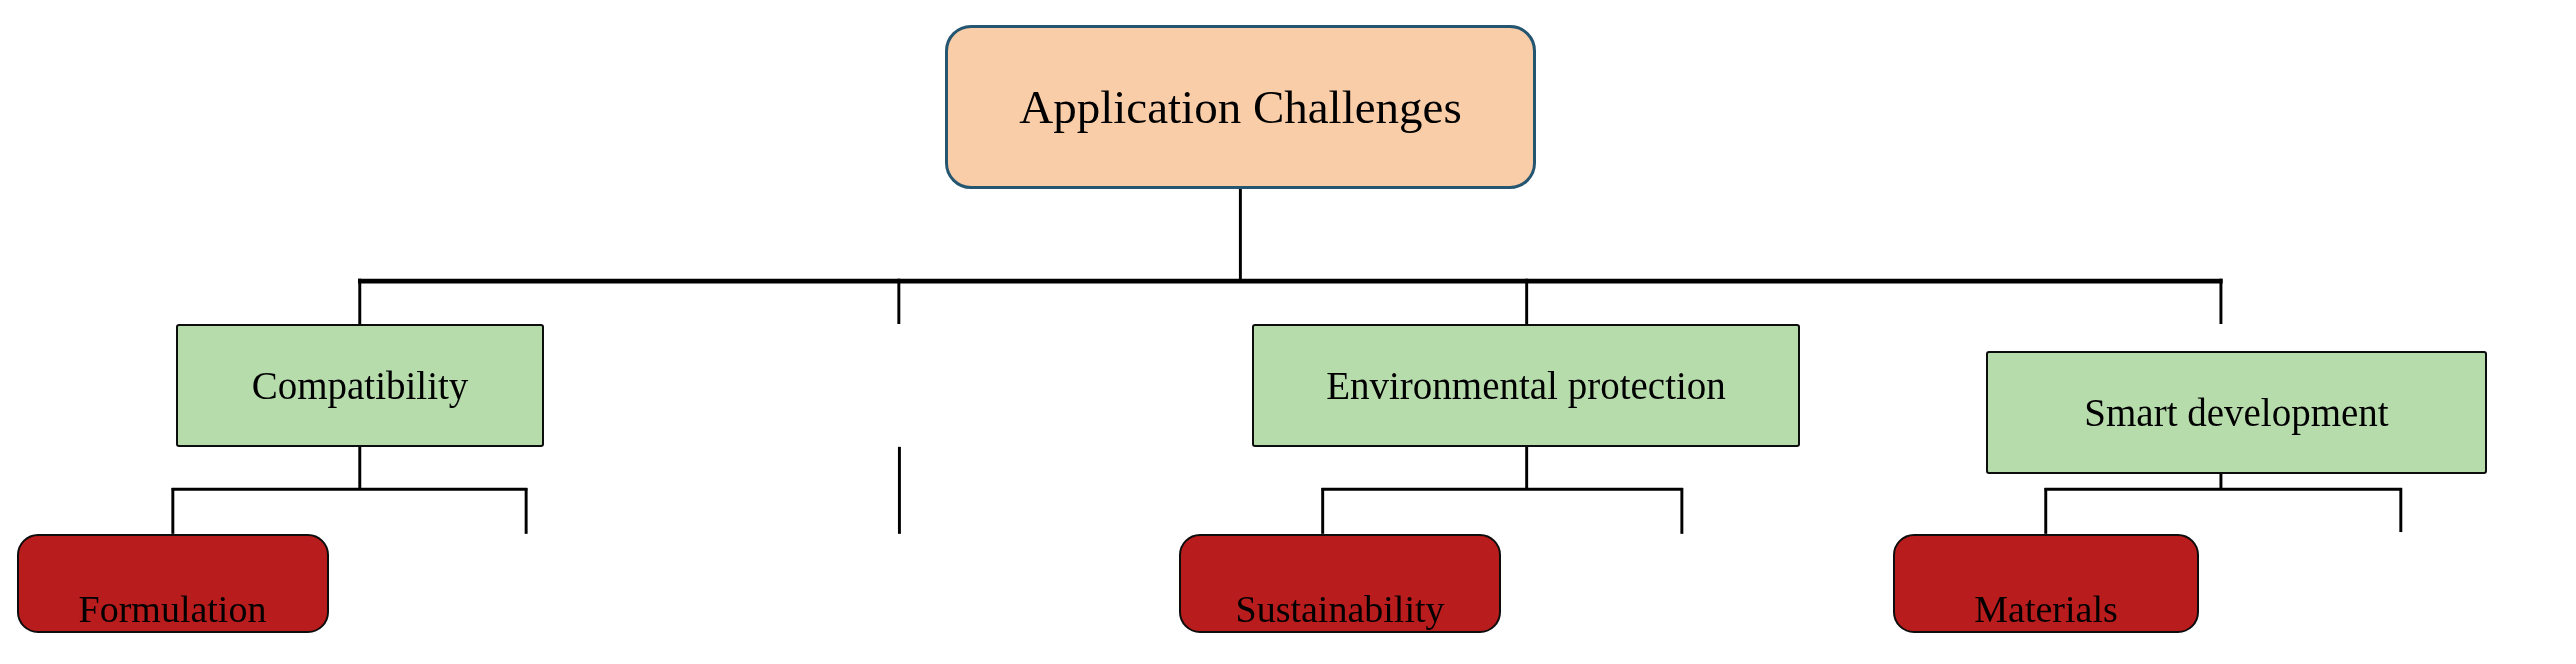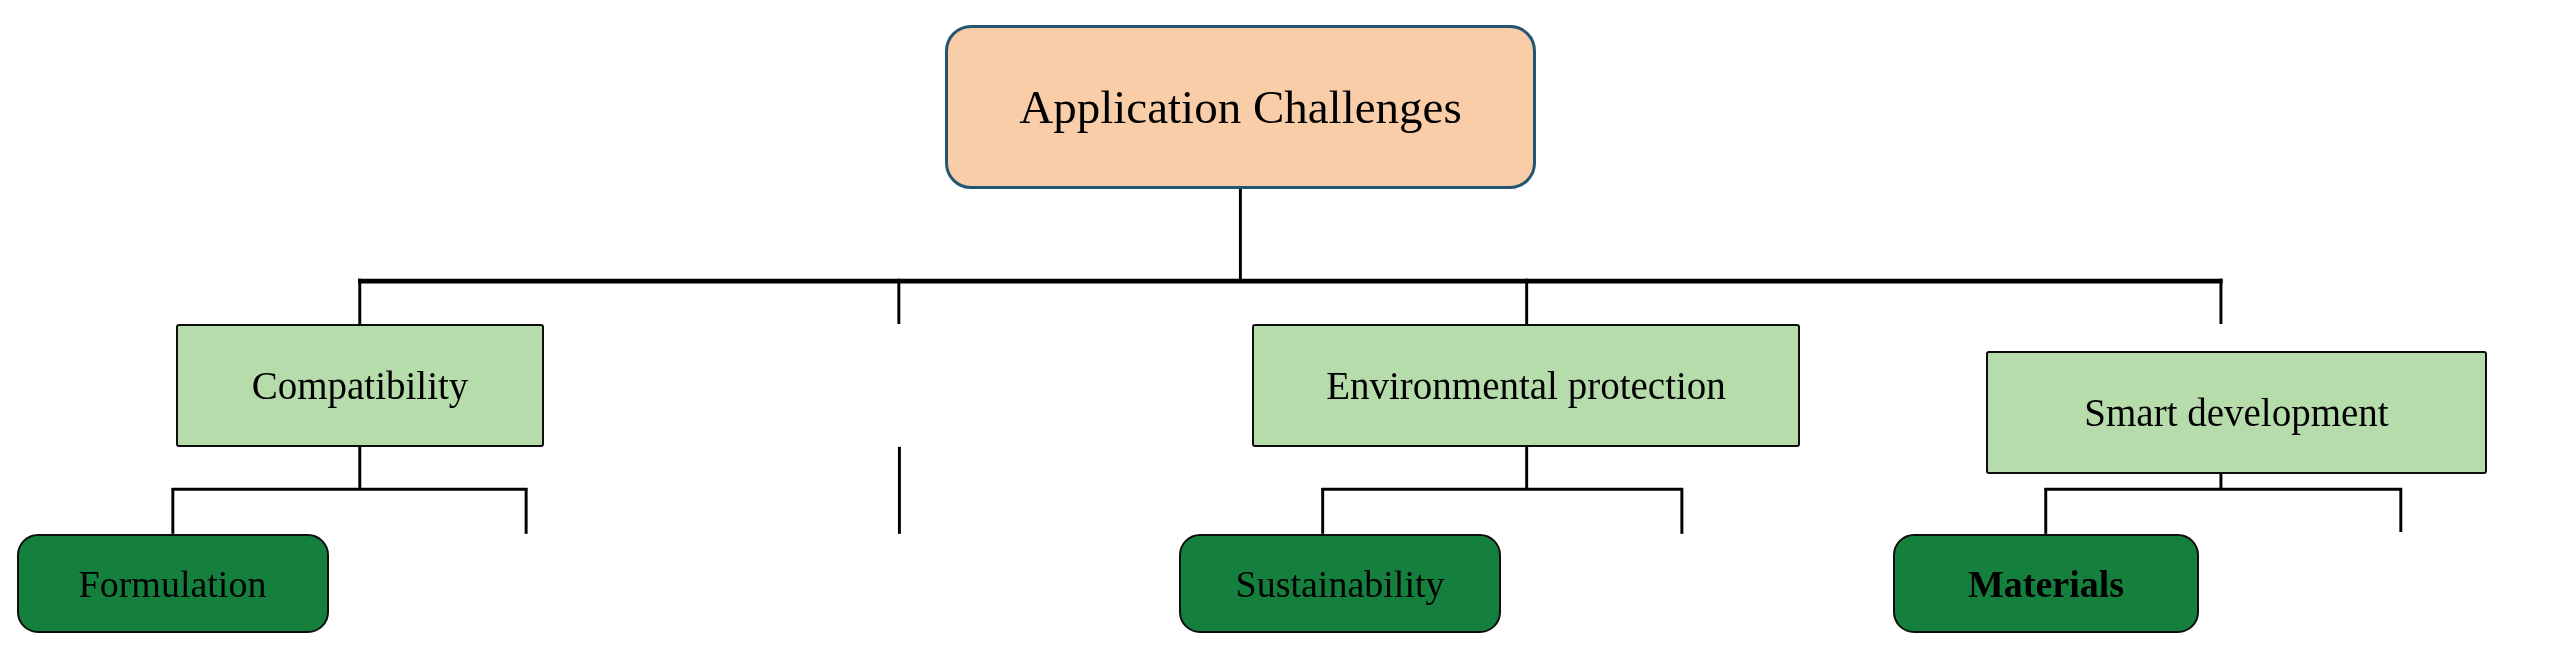--- a/index.html
+++ b/index.html
@@ -39,36 +39,36 @@
     font-size: 47px;
   }
   .branch {
     background: #B7DCAC;
     border: 2.9px solid #0d0d0d;
     border-radius: 3px;
     font-size: 39px;
     top: 324px; height: 123px;
   }
   .leaf {
-    background: #15803d;
+    background: #b91c1c;
     border: 2.9px solid #0d0d0d;
     border-radius: 21px;
     font-size: 38px;
-    top: 534px; height: 99px;
+    top: 534px; height: 99px; align-items: flex-end;
   }
   .b0 { left: 176px;  width: 368px; }
   .b1 { left: 734px; width: 329px; }
   .b2 { left: 1252px; width: 548px; }
   .b3 { left: 1986px; width: 501px; margin-top: 27px; }
   .l0 { left: 16.5px;   width: 312px; }
   .l1 { left: 370px;  width: 312px; }
   .l2 { left: 740px; width: 320px; }
   .l3 { left: 1179px; width: 322px; }
   .l4 { left: 1525px; width: 314px; }
-  .l5 { left: 1893px; width: 306px; font-weight: bold; }
+  .l5 { left: 1893px; width: 306px; }
   .l6 { left: 2239px; width: 324px; top: 532px; height: 109px;
         line-height: 1.1; padding: 0 5.9px; }
   .node span { display: block; }
 </style>
 </head>
 <body>
 
 <div class="canvas">
 
   <svg class="connectors" viewBox="0 0 4382 1131" xmlns="http://www.w3.org/2000/svg">

